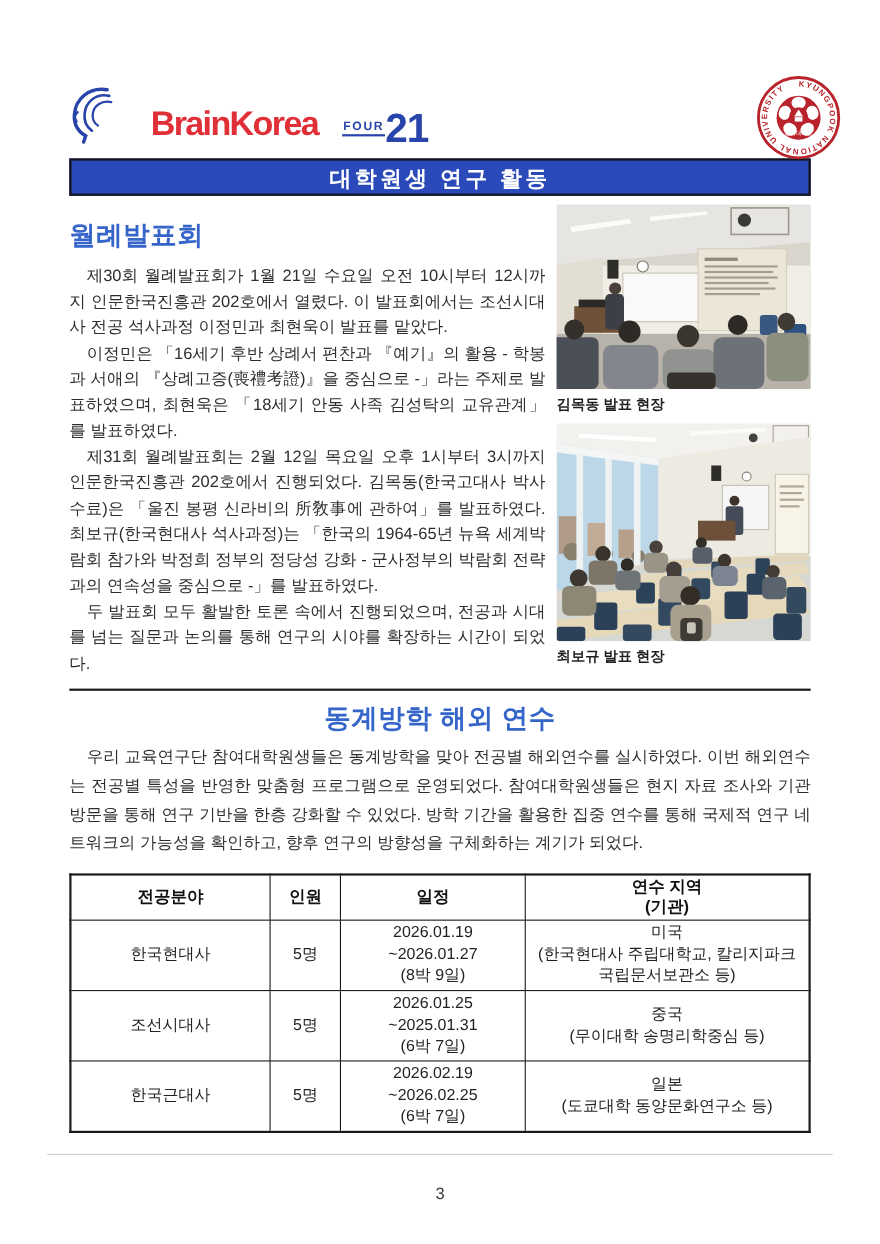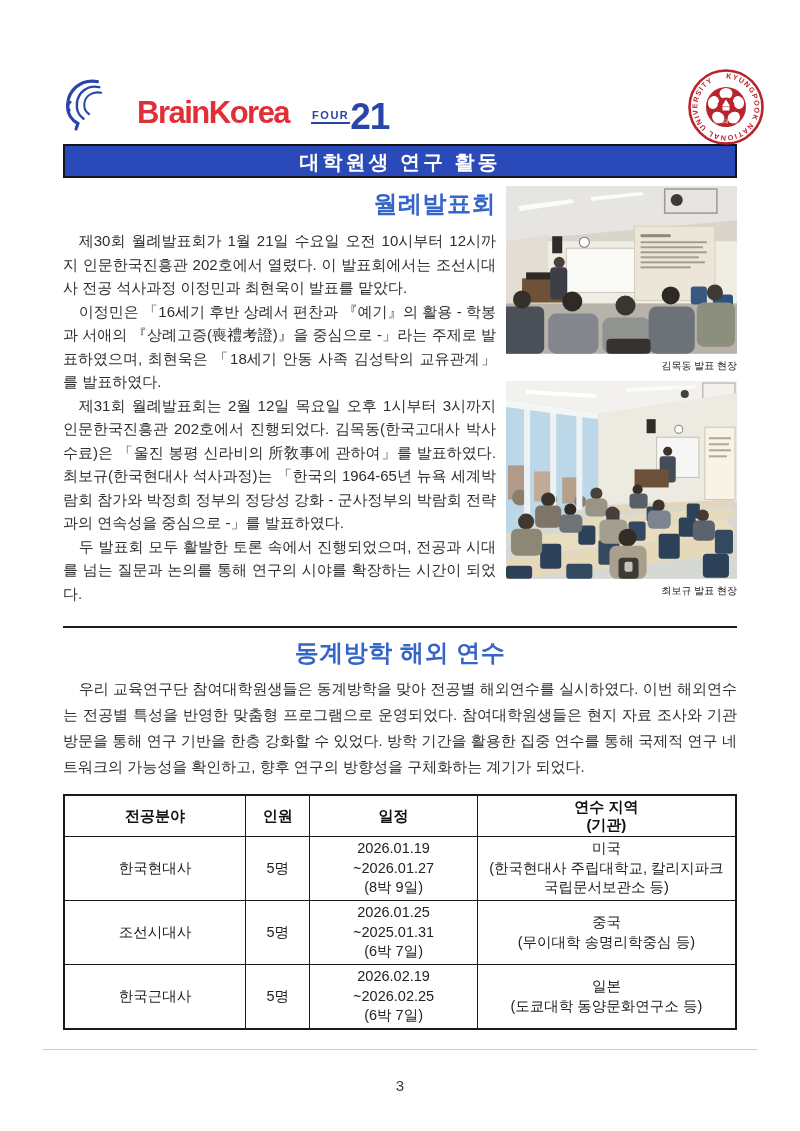--- a/index.html
+++ b/index.html
@@ -18,26 +18,26 @@
   .seal{position:relative;top:-6px;right:-28px;}
   
   .title-bar{
     margin-top:4px;height:30px;background:#2b4ab9;border:2px solid #14141a;
     display:flex;align-items:flex-end;justify-content:center;
     color:#fff;font-size:20px;font-weight:700;letter-spacing:3px;
   }
   
   .section1{display:flex;gap:10px;margin-top:8px;min-height:438px;}
   .col-text{flex:1;min-width:0;}
-  h2.sec-title{margin:2px 0 9px 0;text-align:right;color:#3565c9;font-size:24px;font-weight:700;letter-spacing:0.5px;}
+  h2.sec-title{margin:12px 0 9px 0;text-align:left;color:#3565c9;font-size:24px;font-weight:700;letter-spacing:0.5px;}
   .para{margin:0;font-size:15px;line-height:23.5px;text-align:justify;text-indent:1.05em;color:#2e2e2e;word-break:break-all;}
   .col-photos{width:231px;flex:0 0 231px;}
   .figure{margin:0 0 8px 0;}
   .figure svg{display:block;width:231px;}
-  .figcap{text-align:right;font-size:10px;font-weight:400;color:#1f1f1f;margin:5px 0 2px 0;}
+  .figcap{text-align:left;font-size:13px;font-weight:700;color:#1f1f1f;margin:5px 0 2px 0;}
   
   .divider{border:none;border-top:2px solid #1b1b1b;margin:2px 0 0 0;}
   h2.sec-title2{margin:9px 0 7px 0;text-align:center;color:#3565c9;font-size:24px;font-weight:700;letter-spacing:0.5px;}
   .para2{margin:0;font-size:15px;line-height:26px;text-align:justify;text-indent:1.05em;color:#2e2e2e;word-break:break-all;}
   
   table.trip{width:100%;border-collapse:collapse;margin-top:14px;border:2px solid #1a1a1a;table-layout:fixed;}
   table.trip th,table.trip td{border:1px solid #1a1a1a;text-align:center;vertical-align:middle;white-space:pre-line;}
   table.trip th{height:38px;font-size:15px;font-weight:700;line-height:18px;color:#111;}
   table.trip td{height:61px;font-size:14.5px;line-height:19.5px;color:#222;}
   

